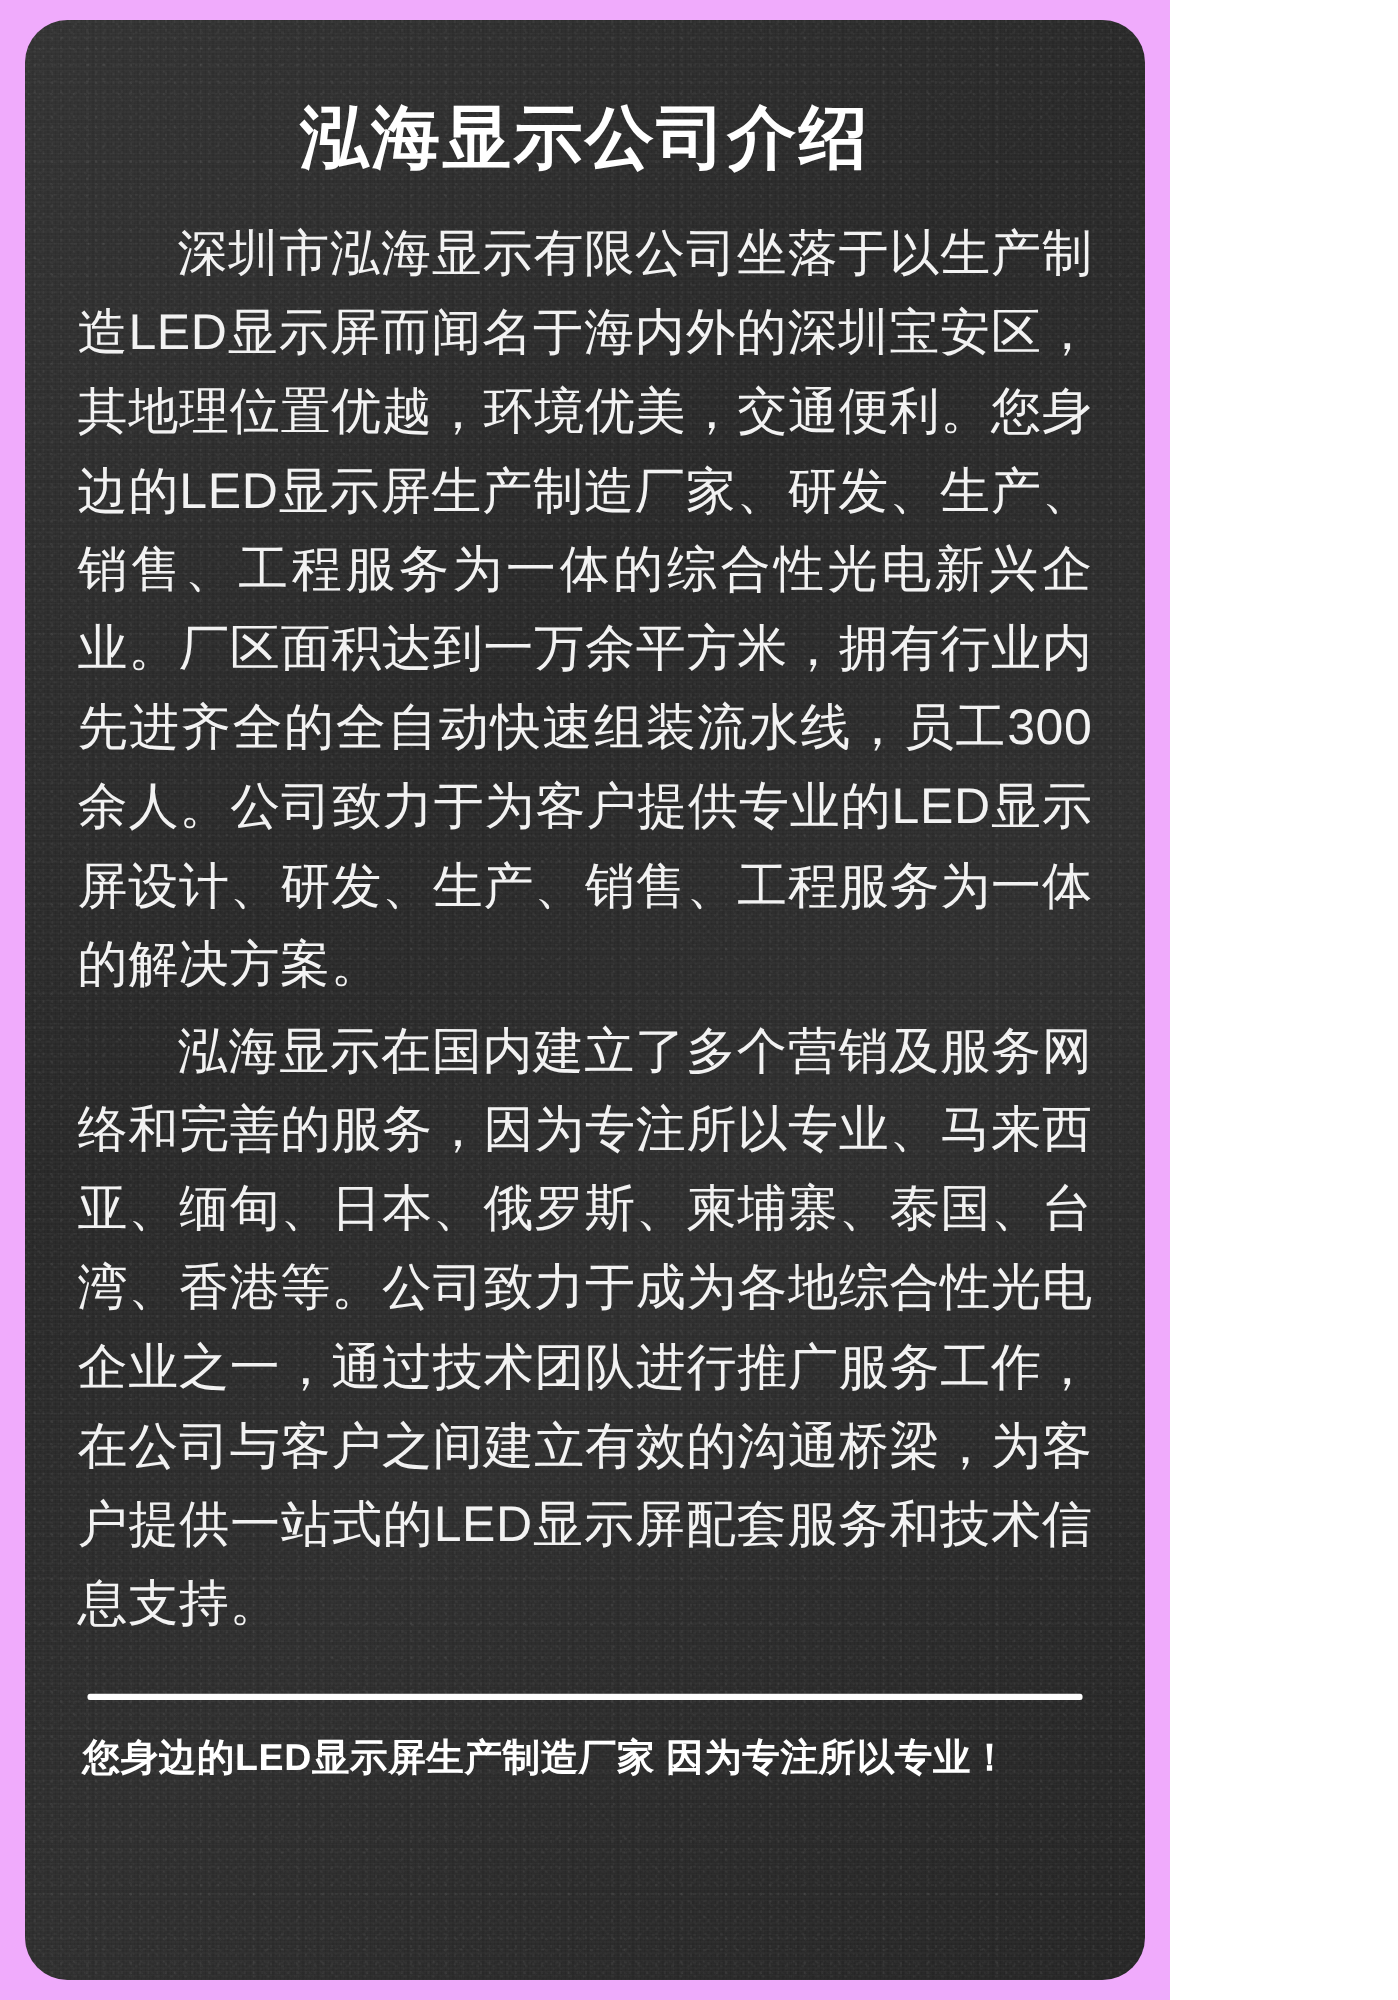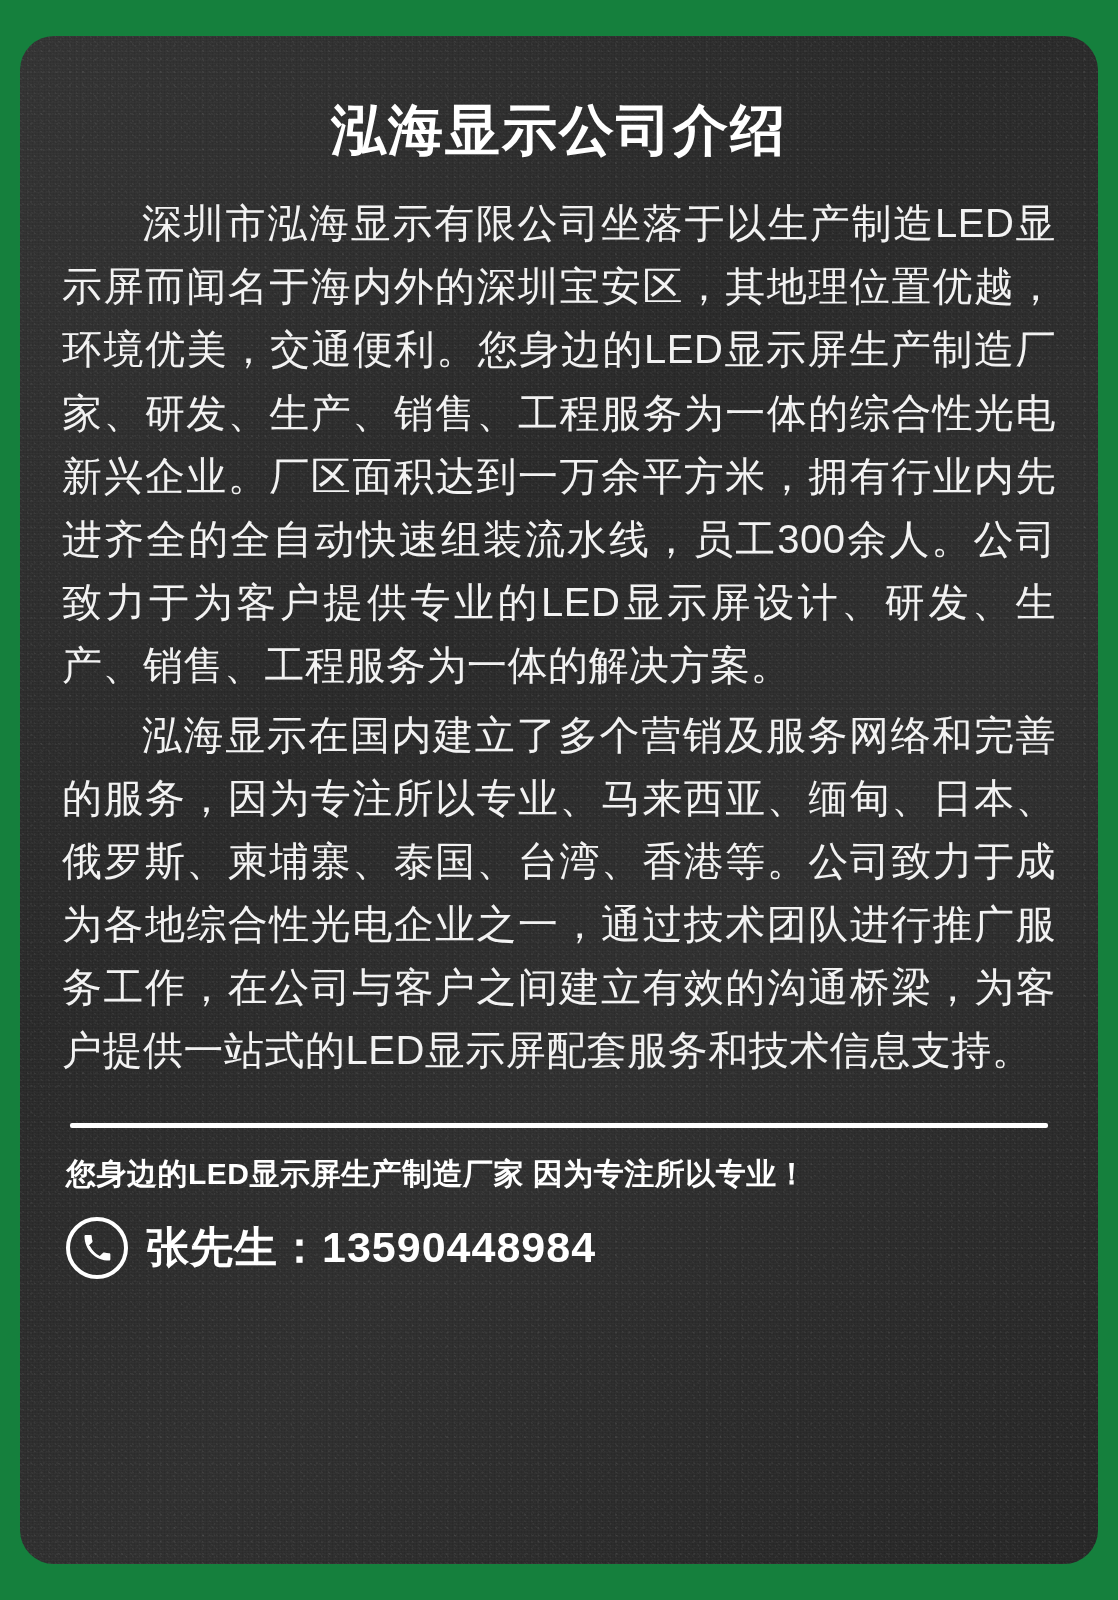--- a/index.html
+++ b/index.html
@@ -8,25 +8,25 @@
     background: #ffffff;
   }
   body {
     width: 1118px;
     height: 1600px;
     font-family: "Liberation Sans", sans-serif;
     overflow: hidden;
   }
   .page {
     position: relative;
-    width: 1118px;
+    width: 936px;
     height: 1600px;
-    background: #15803d;
+    background: #f0abfc;
     box-sizing: border-box;
-    padding: 36px 20px;
+    padding: 16px 20px;
   }
   .card {
     position: relative;
     width: 100%;
     height: 100%;
     border-radius: 34px;
     background-color: #2b2b2b;
     background-image:
       radial-gradient(circle at 12% 18%, rgba(255,255,255,0.045) 0 1px, transparent 1px),
       radial-gradient(circle at 37% 62%, rgba(255,255,255,0.04) 0 1px, transparent 1px),
@@ -139,24 +139,16 @@
 
     <div class="body-text">
       <p>深圳市泓海显示有限公司坐落于以生产制造LED显示屏而闻名于海内外的深圳宝安区，其地理位置优越，环境优美，交通便利。您身边的LED显示屏生产制造厂家、研发、生产、销售、工程服务为一体的综合性光电新兴企业。厂区面积达到一万余平方米，拥有行业内先进齐全的全自动快速组装流水线，员工300余人。公司致力于为客户提供专业的LED显示屏设计、研发、生产、销售、工程服务为一体的解决方案。</p>
       <p>泓海显示在国内建立了多个营销及服务网络和完善的服务，因为专注所以专业、马来西亚、缅甸、日本、俄罗斯、柬埔寨、泰国、台湾、香港等。公司致力于成为各地综合性光电企业之一，通过技术团队进行推广服务工作，在公司与客户之间建立有效的沟通桥梁，为客户提供一站式的LED显示屏配套服务和技术信息支持。</p>
     </div>
 
     <div class="divider"></div>
 
     <div class="slogan">您身边的LED显示屏生产制造厂家 因为专注所以专业！</div>
 
-    <div class="contact-row">
-      <span class="phone-icon">
-        <svg viewBox="0 0 24 24" aria-hidden="true">
-          <path fill="#ffffff" d="M6.6 10.8c1.7 3.3 4.3 5.9 7.6 7.6l2.5-2.5c.3-.3.8-.4 1.2-.3 1.2.4 2.5.6 3.8.6.6 0 1 .4 1 1V21c0 .6-.4 1-1 1C10.7 22 2 13.3 2 2.5c0-.6.4-1 1-1h3.8c.6 0 1 .4 1 1 0 1.3.2 2.6.6 3.8.1.4 0 .9-.3 1.2l-2.5 2.3z"></path>
-        </svg>
-      </span>
-      <span class="contact-text">张先生：13590448984</span>
-    </div>
 
 
   </div>
 </div>
 
 </body></html>

